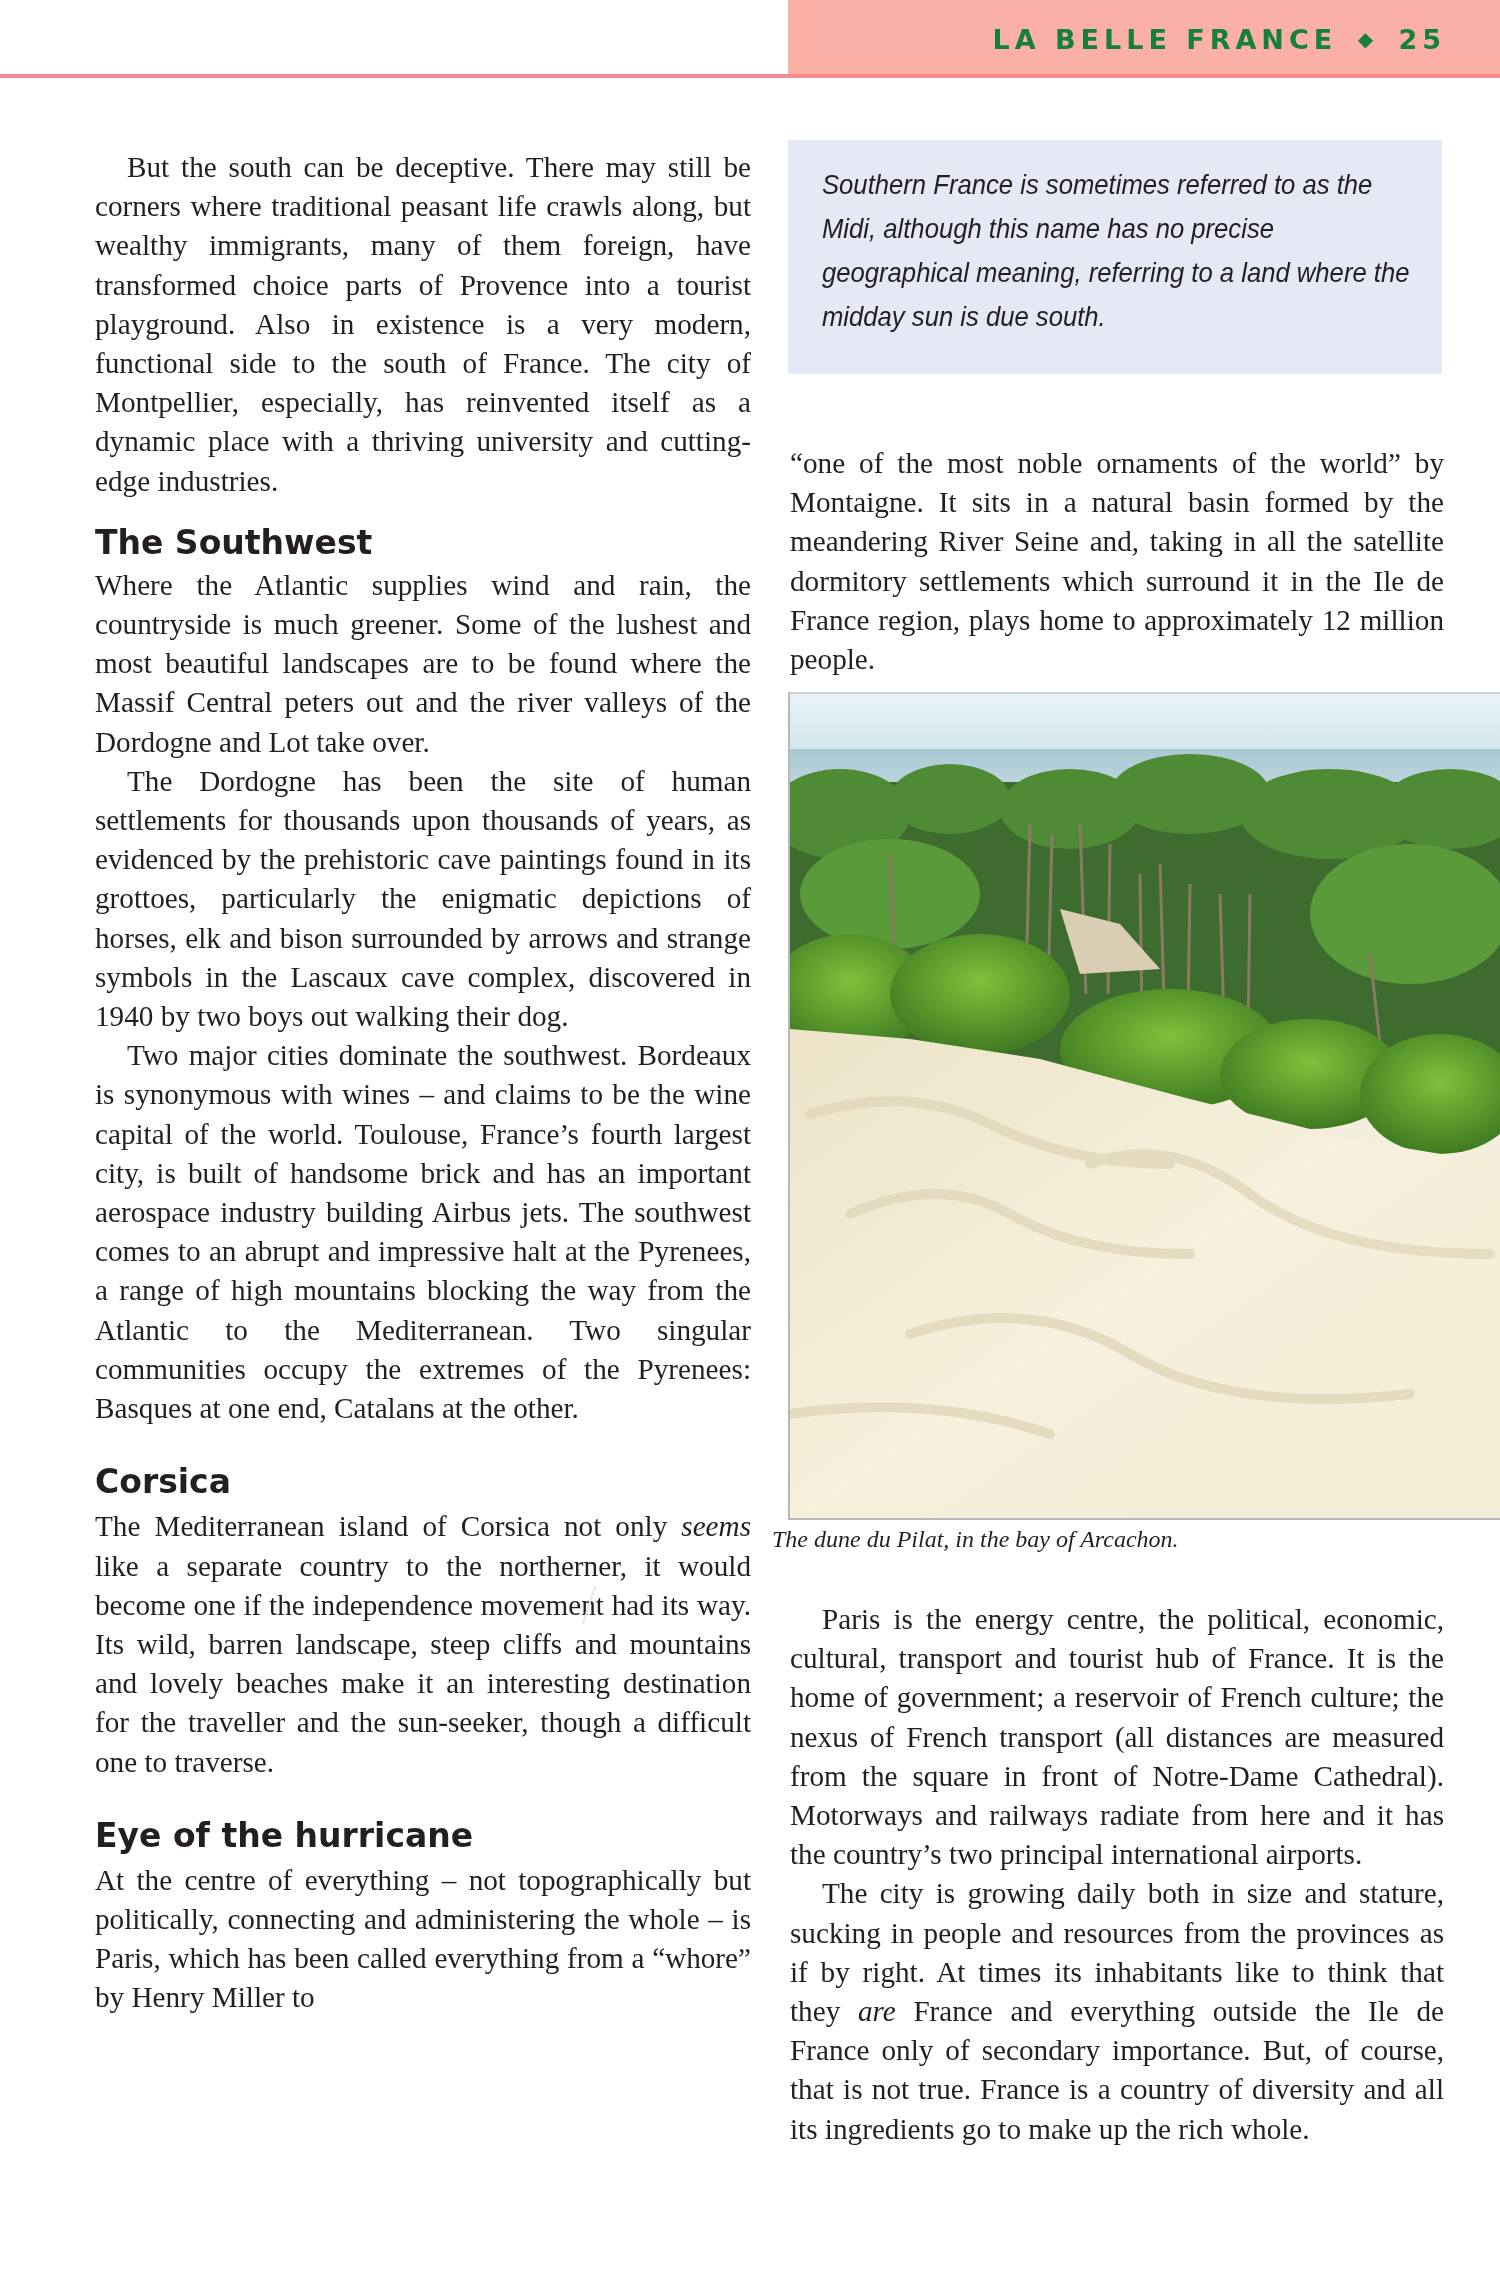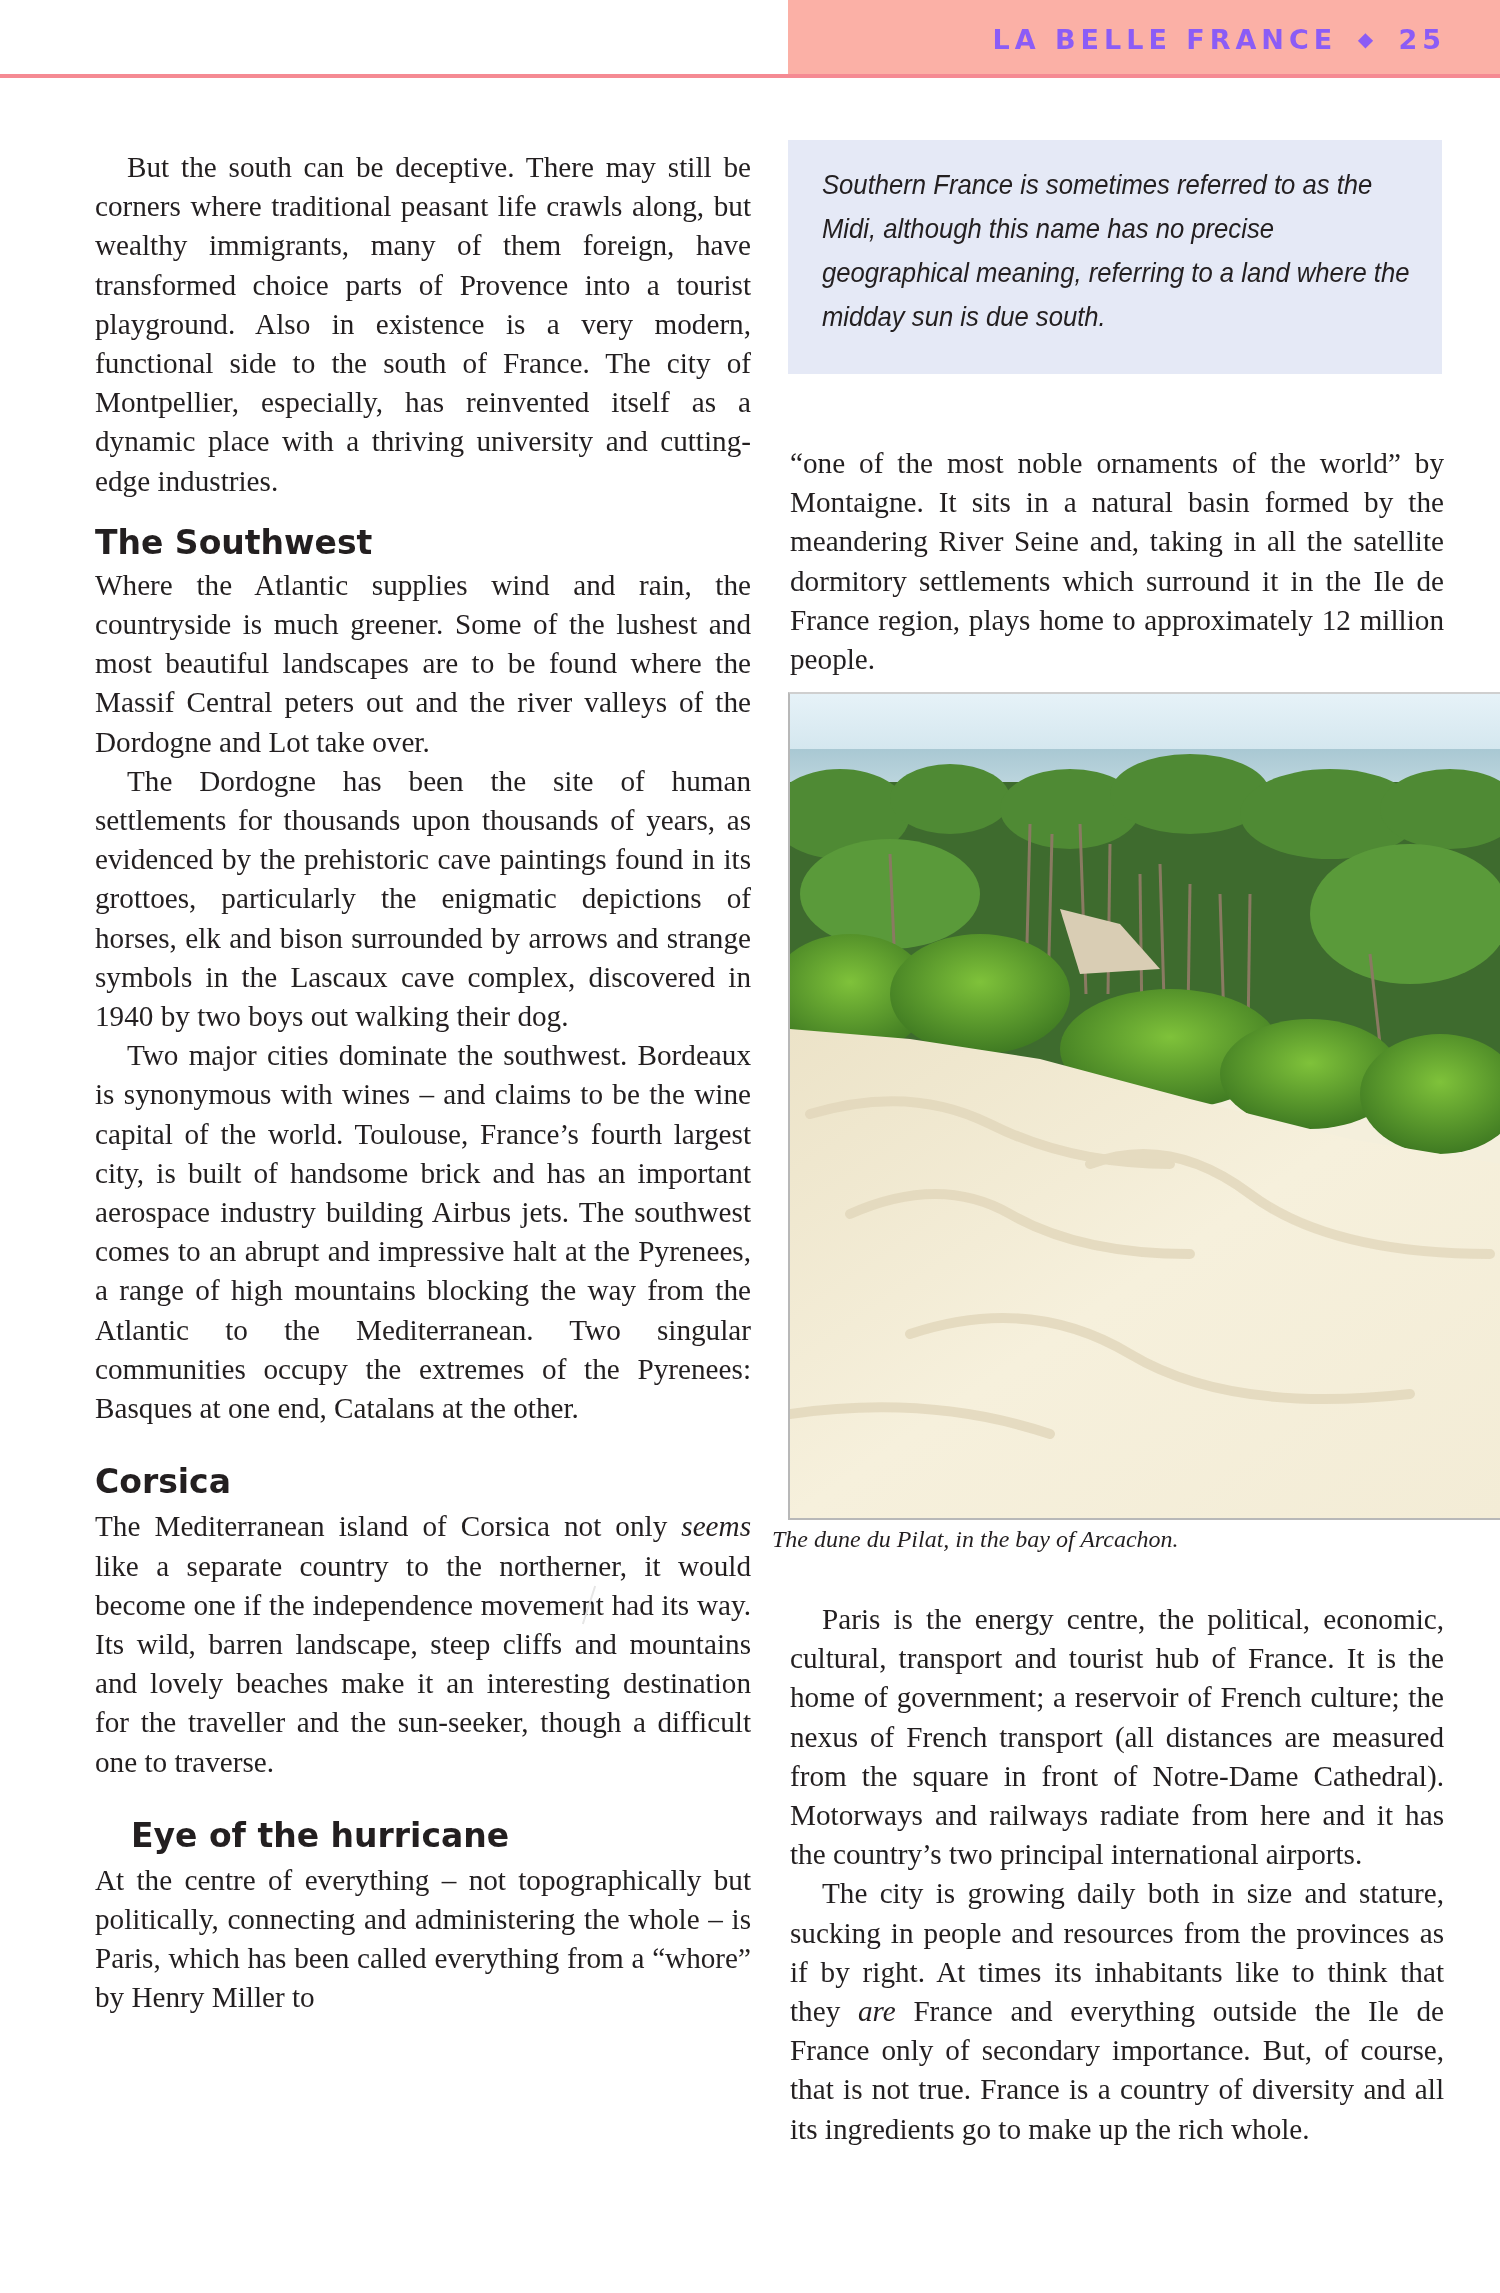--- a/index.html
+++ b/index.html
@@ -9,37 +9,37 @@
     position: absolute; left: 788px; top: 0; width: 712px; height: 76px;
     background: #fbb0a6;
   }
   .header-rule {
     position: absolute; left: 0; top: 74px; width: 1500px; height: 4px;
     background: #f58a93;
   }
   .header-title {
     position: absolute; right: 54px; top: 24px;
     font-family: "DejaVu Sans", sans-serif; font-weight: bold;
-    font-size: 27px; letter-spacing: 5px; color: #8b5cf6;
+    font-size: 27px; letter-spacing: 5px; color: #15803d;
   }
 
   .col { position: absolute; font-family: "Liberation Serif", serif; color: #231f20; }
   .col-left { left: 95px; width: 656px; top: 148px; }
   .col-right { left: 790px; width: 654px; }
 
   .body-text { font-size: 29.2px; line-height: 39.2px; text-align: justify; margin: 0; hyphens: manual; }
   .body-text.indent { text-indent: 32px; }
 
   .section-heading {
     font-family: "DejaVu Sans", sans-serif; font-weight: bold;
     font-size: 33px; margin: 0; color: #231f20;
   }
   .h-southwest { margin-top: 22px; margin-bottom: 4px; }
   .h-corsica { margin-top: 34px; margin-bottom: 6px; }
-  .h-hurricane { margin-top: 34px; margin-bottom: 6px; margin-left: 36px; }
+  .h-hurricane { margin-top: 34px; margin-bottom: 6px; }
 
   .sidebar-box {
     position: absolute; left: 788px; top: 140px; width: 654px; height: 234px;
     background: #e5e9f6;
   }
   .sidebar-text {
     position: absolute; left: 34px; top: 22px; right: 30px;
     font-family: "Liberation Sans", sans-serif; font-style: italic;
     font-size: 28.5px; line-height: 44px; color: #231f20;
     transform: scaleX(0.9); transform-origin: left top; width: 660px;

